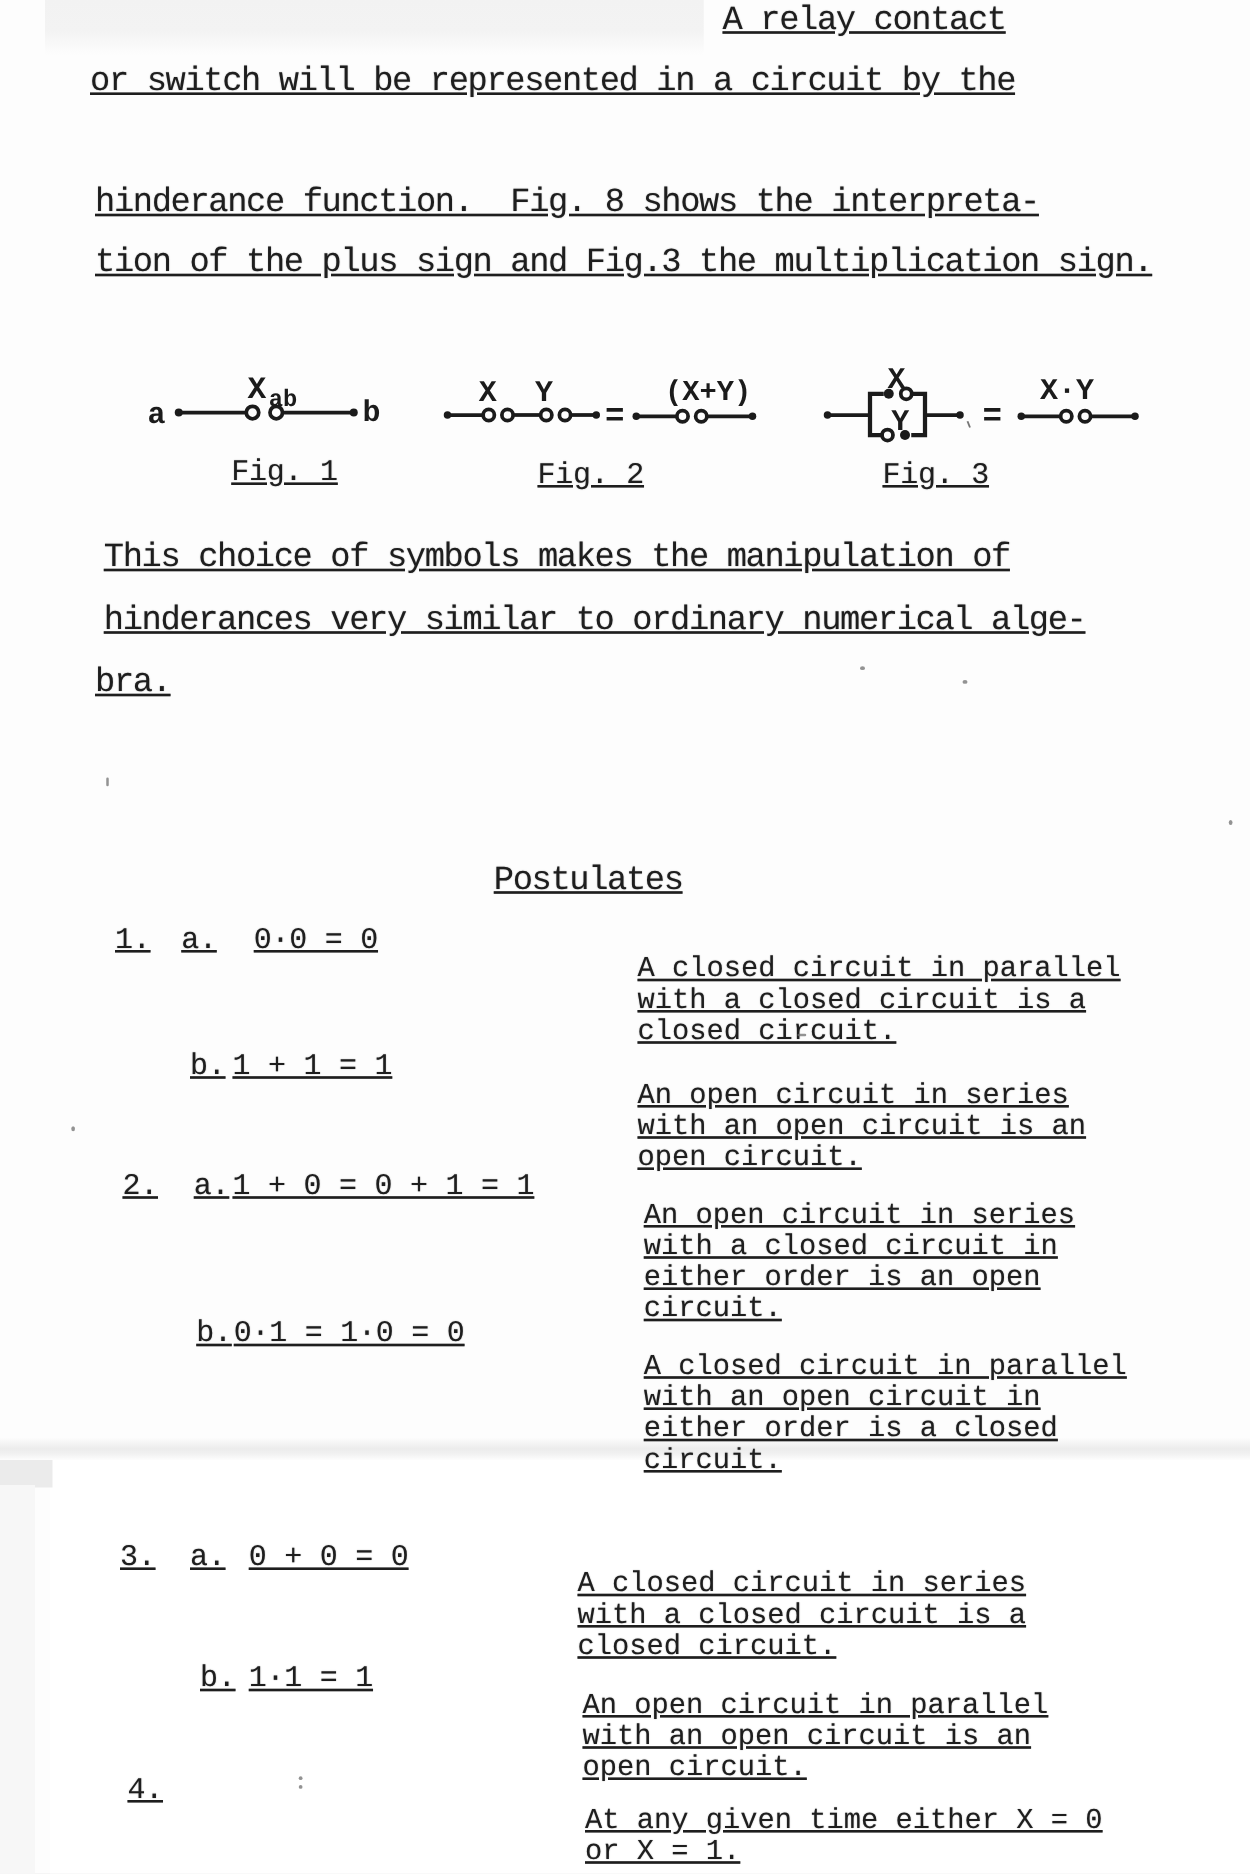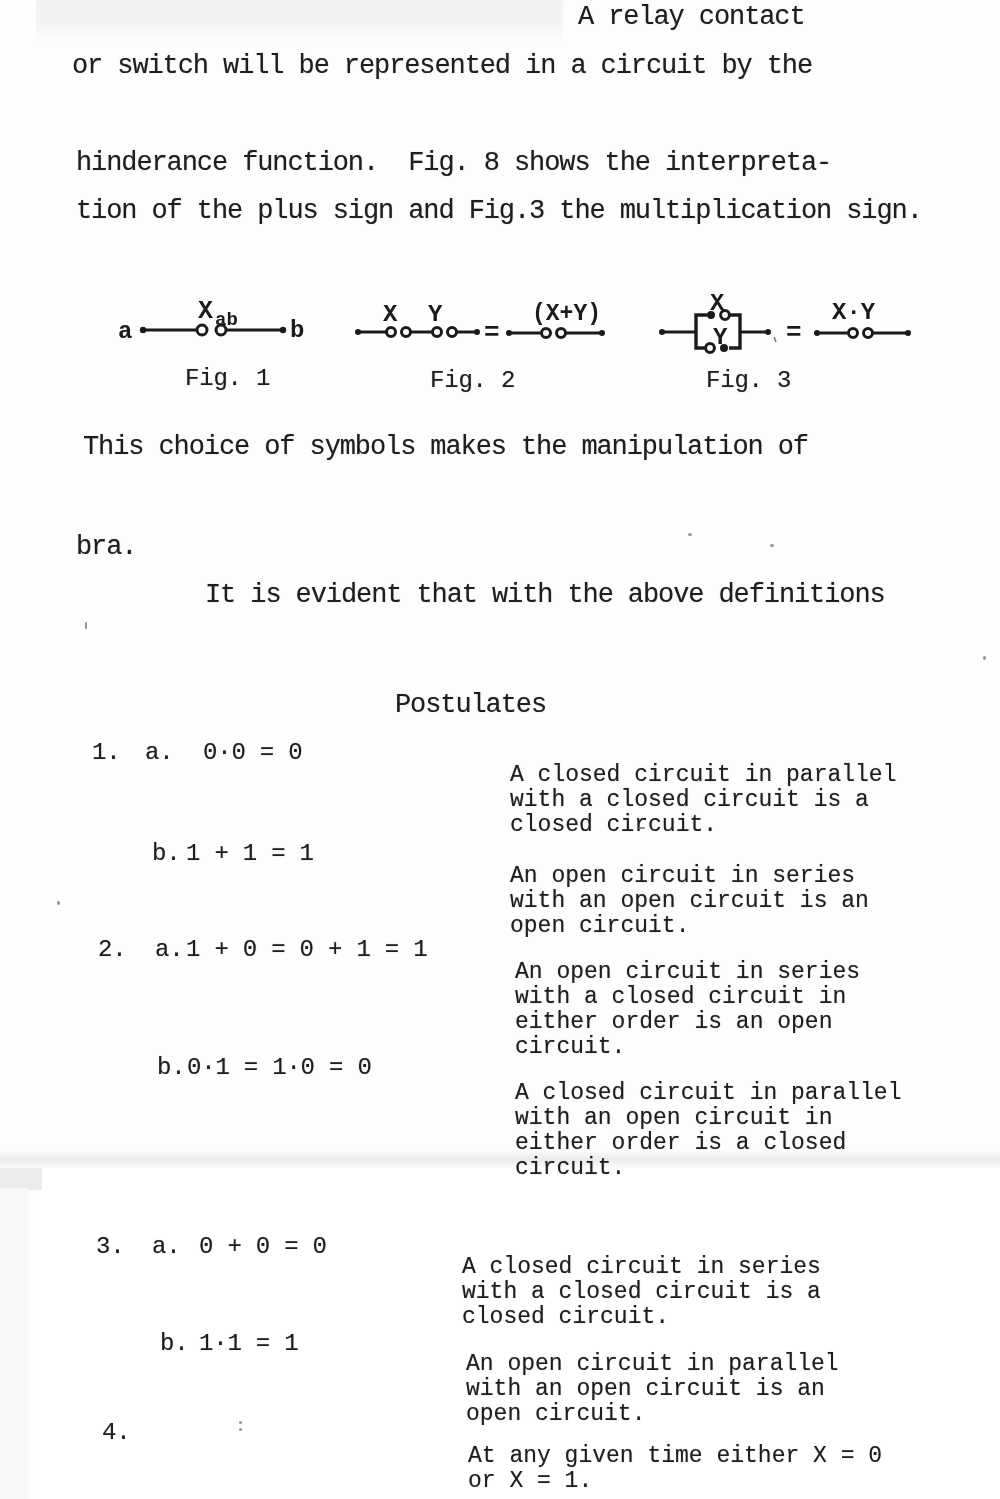--- a/index.html
+++ b/index.html
@@ -2,21 +2,21 @@
 <html><head>
 <meta charset="utf-8">
 <style>
   html,body { margin:0; padding:0; background:#e9e9e9; }
   #page {
     position:relative; width:1000px; height:1499px;
     background:#fdfdfd; overflow:hidden;
     font-family:"Liberation Mono", monospace;
     color:#1e1e1e;
   }
-  .ink { text-shadow: 0 0 1px rgba(30,30,30,0.45); }
+  .ink { text-shadow: 0 0 1px rgba(30,30,30,0.45); text-decoration: underline; }
   .line { position:absolute; white-space:pre; }
   
   .t27 { font-size:27px; letter-spacing:-1.1px; line-height:32px; }
   
   .t24 { font-size:24px; letter-spacing:-0.2px; line-height:26px; }
   
   .t23 { font-size:23px; letter-spacing:0px; line-height:25px; }
   .desc { white-space:pre-line;margin-top:23px; }
 
   
@@ -114,22 +114,22 @@
       <circle cx="908" cy="53" r="3" fill="#1b1b1b" stroke="none"></circle>
       <text x="832" y="39" font-size="24" stroke="none">X·Y</text>
     </g>
   </svg>
 
   <div class="fig-caption t24 ink" style="left:185px; top:366px">Fig. 1</div>
   <div class="fig-caption t24 ink" style="left:430px; top:368px">Fig. 2</div>
   <div class="fig-caption t24 ink" style="left:706px; top:368px">Fig. 3</div>
 
   <div class="line t27 ink" style="left:83px;  top:431px">This choice of symbols makes the manipulation of</div>
+  <div class="line t27 ink" style="left:83px;  top:481px">hinderances very similar to ordinary numerical alge-</div>
   <div class="line t27 ink" style="left:76px;  top:531px">bra.</div>
-  <div class="line t27 ink" style="left:205px; top:579px">It is evident that with the above definitions</div>
 
   <div class="line t27 ink" style="left:395px; top:689px">Postulates</div>
 
   <div class="line t24 ink" style="left:92px;  top:740px">1.</div>
   <div class="line t24 ink" style="left:145px; top:740px">a.</div>
   <div class="line t24 ink" style="left:203px; top:740px">0·0 = 0</div>
   <div class="line t23 ink desc" style="left:510px; top:740px">A closed circuit in parallel
 with a closed circuit is a
 closed circuit.</div>
 

